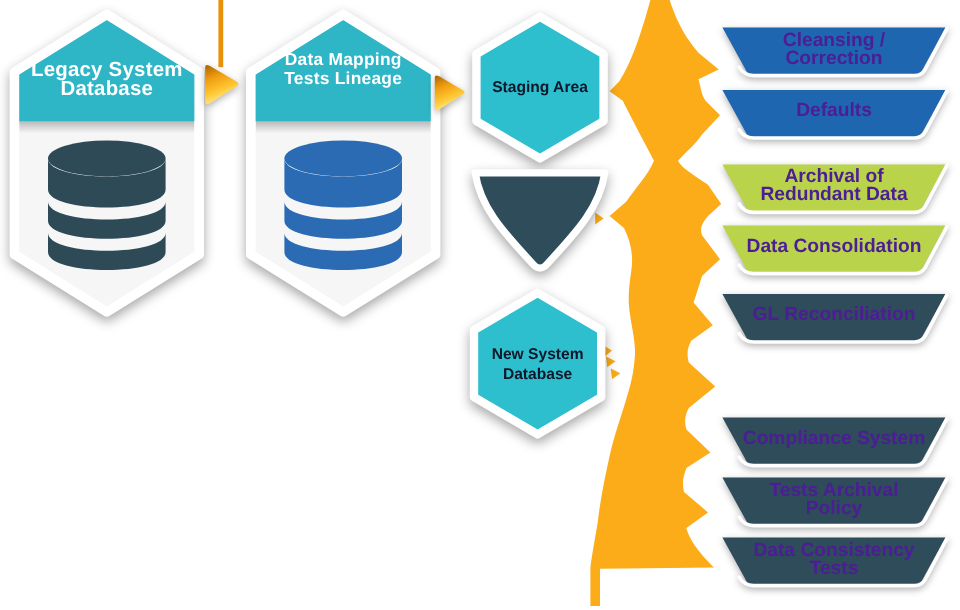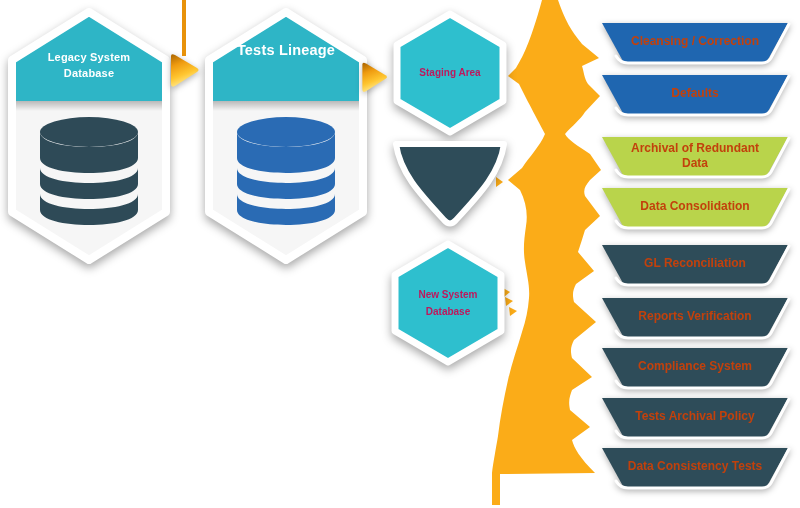--- a/index.html
+++ b/index.html
@@ -3,29 +3,29 @@
 <meta charset="utf-8">
 <style>
   html,body{margin:0;padding:0;background:#fff;}
   body{width:800px;height:508px;overflow:hidden;font-family:"Liberation Sans",sans-serif;}
   .canvas{position:relative;width:800px;height:508px;background:#fff;}
   .abs{position:absolute;}
   svg{display:block;overflow:visible;}
   .shadowed{filter:drop-shadow(0 4px 5px rgba(0,0,0,.35));}
   .soft-shadow{filter:drop-shadow(0 2px 3px rgba(0,0,0,.30));}
   .panel-title{position:absolute;left:0;right:0;text-align:center;color:#fff;font-weight:bold;
-               font-size:11px;line-height:15.5px;letter-spacing:.2px;}
+               font-size:17px;line-height:15.5px;letter-spacing:.2px;}
   .panel-title span{display:block;}
-  .hex-label{position:absolute;left:0;right:0;text-align:center;color:#be185d;font-weight:bold;
-             font-size:10px;line-height:17px;}
+  .hex-label{position:absolute;left:0;right:0;text-align:center;color:#0f172a;font-weight:bold;
+             font-size:13px;line-height:17px;}
   .hex-label span{display:block;}
   .banner{position:absolute;left:598px;width:194px;height:46px;}
   .banner-label{position:absolute;left:20px;right:20px;top:0;bottom:5px;display:flex;
-                align-items:center;justify-content:center;text-align:center;color:#c2410c;
-                font-weight:bold;font-size:12px;line-height:14.5px;}
+                align-items:center;justify-content:center;text-align:center;color:#4c1d95;
+                font-weight:bold;font-size:16px;line-height:14.5px;}
   .stem{position:absolute;background:#e8920a;}
 </style>
 </head>
 <body>
 
 <div class="canvas">
 
   <svg width="0" height="0" aria-hidden="true">
     <defs>
       <linearGradient id="coneGrad" x1="0" y1="0" x2="0.35" y2="1">
@@ -103,20 +103,21 @@
       <rect x="10" y="97" width="146" height="10" fill="url(#fadeGrad)"></rect>
       <polygon points="83,8 160,56 160,208 83,256 6,208 6,56" fill="none" stroke="#ffffff" stroke-width="8" stroke-linejoin="round"></polygon>
       <g transform="translate(33,112)">
         <ellipse class="dbfill" cx="50" cy="16" rx="49" ry="15" fill="#2a6bb4"></ellipse>
         <path class="dbfill" d="M1,16 C1,36 99,36 99,16 L99,42 C99,62 1,62 1,42 Z" fill="#2a6bb4"></path>
         <path class="dbfill" d="M1,52 C1,72 99,72 99,52 L99,68 C99,88 1,88 1,68 Z" fill="#2a6bb4"></path>
         <path class="dbfill" d="M1,78 C1,98 99,98 99,78 L99,94 C99,114 1,114 1,94 Z" fill="#2a6bb4"></path>
       </g>
     </svg>
     <div class="panel-title" style="top:39px;font-size:14.5px">
+      <span>Data Mapping</span>
       <span>Tests Lineage</span>
     </div>
   </div>
 
   <svg class="abs soft-shadow" style="left:358px;top:60px" width="32" height="34" viewBox="0 0 34 38">
     <path d="M4,5 Q4,2 8,4 L30,17 Q33,19 30,21 L8,35 Q4,37 4,33 Z" fill="url(#coneGrad)"></path>
   </svg>
 
   <div class="abs" style="left:391px;top:9px;width:118px;height:128px">
     <svg class="shadowed" width="118" height="128" viewBox="0 0 118 128">
@@ -169,27 +170,20 @@
       </svg>
     <div class="banner-label">Data Consolidation</div>
   </div>
   <div class="banner soft-shadow" style="top:243px">
     <svg width="194" height="46" viewBox="0 0 194 46">
         <polygon points="4,2 190,2 168,42 26,42" fill="#2e4c59"></polygon>
         <path d="M18,35 Q22,42 30,42 L164,42 Q170,42 173,37 L191,3" fill="none" stroke="#fff" stroke-width="3" stroke-linecap="round"></path>
       </svg>
     <div class="banner-label">GL Reconciliation</div>
   </div>
-  <div class="banner soft-shadow" style="top:296px">
-    <svg width="194" height="46" viewBox="0 0 194 46">
-        <polygon points="4,2 190,2 168,42 26,42" fill="#2e4c59"></polygon>
-        <path d="M18,35 Q22,42 30,42 L164,42 Q170,42 173,37 L191,3" fill="none" stroke="#fff" stroke-width="3" stroke-linecap="round"></path>
-      </svg>
-    <div class="banner-label">Reports Verification</div>
-  </div>
   <div class="banner soft-shadow" style="top:346px">
     <svg width="194" height="46" viewBox="0 0 194 46">
         <polygon points="4,2 190,2 168,42 26,42" fill="#2e4c59"></polygon>
         <path d="M18,35 Q22,42 30,42 L164,42 Q170,42 173,37 L191,3" fill="none" stroke="#fff" stroke-width="3" stroke-linecap="round"></path>
       </svg>
     <div class="banner-label">Compliance System</div>
   </div>
   <div class="banner soft-shadow" style="top:396px">
     <svg width="194" height="46" viewBox="0 0 194 46">
         <polygon points="4,2 190,2 168,42 26,42" fill="#2e4c59"></polygon>

